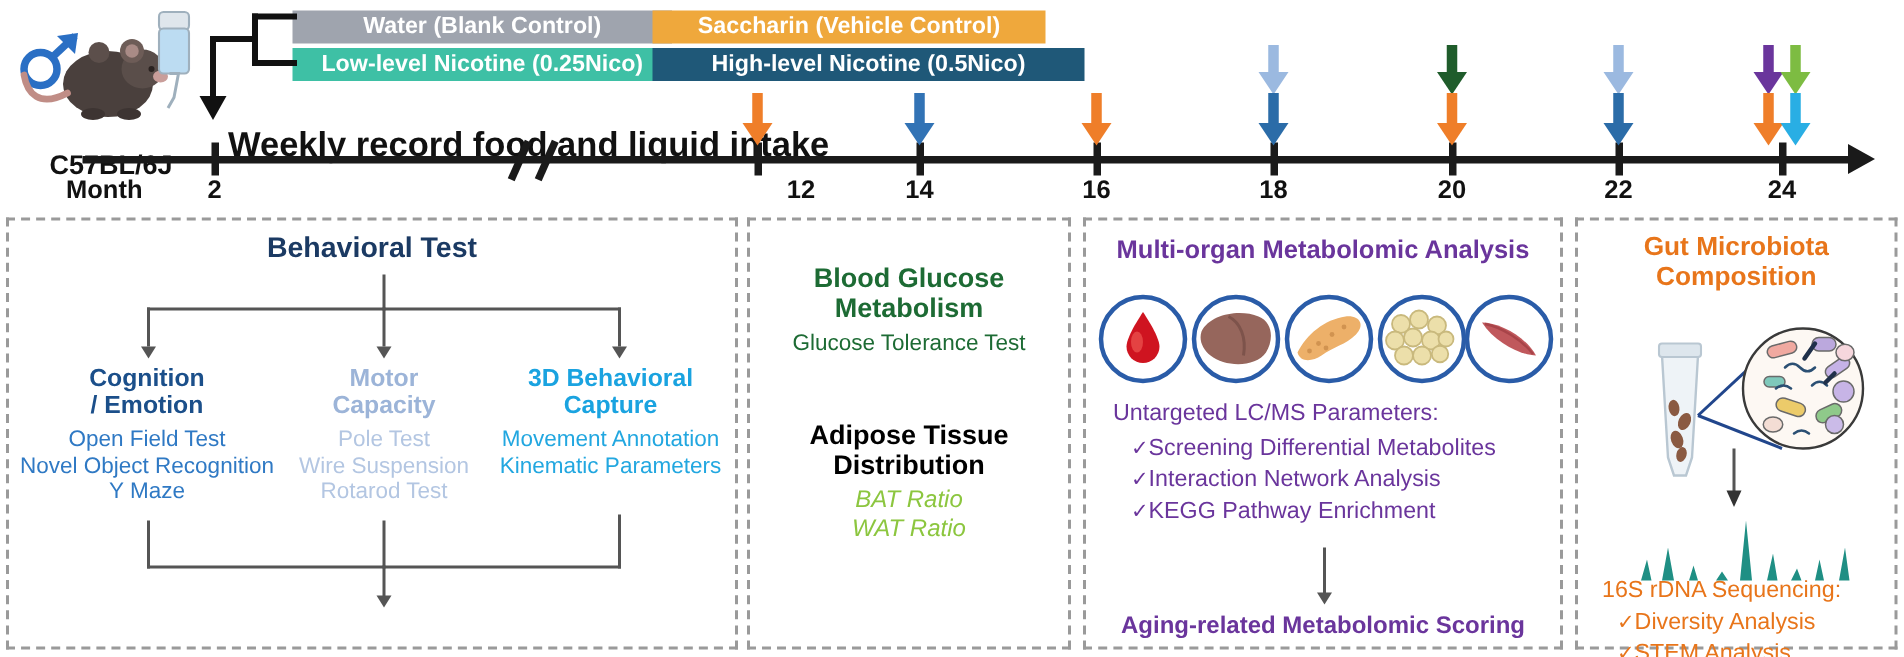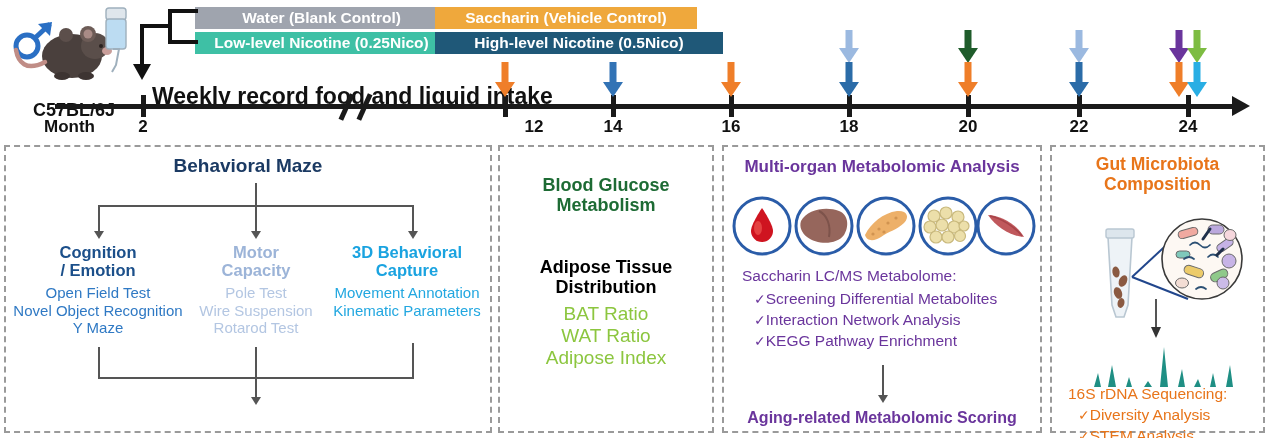--- a/index.html
+++ b/index.html
@@ -175,21 +175,21 @@
       <div class="shaft" style="top: 0px; height: 20px; background: rgb(239, 126, 41);"></div>
       <div class="head" style="top: 20px; border-top: 15px solid rgb(239, 126, 41);"></div>
     </div>
     <div class="ev" style="left: 1185px; top: 62px; width: 24px; height: 40px;">
       <div class="shaft" style="top: 0px; height: 20px; background: rgb(41, 174, 228);"></div>
       <div class="head" style="top: 20px; border-top: 15px solid rgb(41, 174, 228);"></div>
     </div>
   </div>
 
 <div class="panel" style="left:4px;top:145px;width:488px;height:288px;">
-  <div class="pt" style="margin-top:8px;font-size:19px;color:#1b3a63;">Behavioral Maze</div>
+  <div class="pt" style="margin-top:8px;font-size:19px;color:#1b3a63;">Behavioral Test</div>
 
   <div class="fl" style="left:249px;top:36px;width:2px;height:24px;"></div>
   <div class="fl" style="left:92px;top:58px;width:316px;height:2px;"></div>
   <div class="fl" style="left:92px;top:58px;width:2px;height:26px;"></div>
   <div class="fl" style="left:249px;top:58px;width:2px;height:26px;"></div>
   <div class="fl" style="left:406px;top:58px;width:2px;height:26px;"></div>
   <div class="flhead" style="left:88px;top:84px;"></div>
   <div class="flhead" style="left:245px;top:84px;"></div>
   <div class="flhead" style="left:402px;top:84px;"></div>
 
@@ -228,28 +228,28 @@
   <div class="fl" style="left:92px;top:230px;width:316px;height:2px;"></div>
   <div class="fl" style="left:249px;top:230px;width:2px;height:22px;"></div>
   <div class="flhead" style="left:245px;top:250px;"></div>
 
 </div>
 
 <div class="panel" style="left:498px;top:145px;width:216px;height:288px;">
   <div class="pt" style="margin-top:28px;font-size:18px;color:#1d6b34;white-space:pre-line;">Blood Glucose
 Metabolism</div>
   <div class="pb" style="margin-top:5px;font-size:15px;color:#1d6b34;">
+    <div>Glucose Tolerance Test</div>
   </div>
 
   <div class="pt" style="margin-top:42px;font-size:18px;color:#000000;white-space:pre-line;">Adipose Tissue
 Distribution</div>
-  <div class="pb" style="margin-top:5px;font-size:19px;color:#8cc63f;">
+  <div class="pb" style="margin-top:5px;font-size:16px;color:#8cc63f;font-style:italic;">
     <div>BAT Ratio</div>
     <div>WAT Ratio</div>
-    <div>Adipose Index</div>
   </div>
 </div>
 
 <div class="panel" style="left:722px;top:145px;width:320px;height:288px;">
   <div class="pt" style="margin-top:10px;font-size:17px;color:#6a359c;">Multi-organ Metabolomic Analysis</div>
 
   <div class="abs" style="left:7px;top:48px;width:306px;height:62px;">
     <svg width="306" height="62" viewBox="0 0 306 62">
       <g>
         <circle cx="31" cy="31" r="28" fill="#fff" stroke="#2a5ca8" stroke-width="3"></circle>
@@ -286,21 +286,21 @@
         </g>
       </g>
       <g>
         <circle cx="275" cy="31" r="28" fill="#fff" stroke="#2a5ca8" stroke-width="3"></circle>
         <path d="M257 20 C268 20 286 29 293 42 C284 42 266 34 257 20 Z" fill="#c0585c"></path>
         <path d="M259 21 C270 23 284 32 291 41" stroke="#a84449" stroke-width="1.6" fill="none"></path>
       </g>
     </svg>
   </div>
 
-  <div class="abs" style="left:18px;top:120px;font-size:15.5px;color:#6a359c;">Saccharin LC/MS Metabolome:</div>
+  <div class="abs" style="left:18px;top:120px;font-size:15.5px;color:#6a359c;">Untargeted LC/MS Parameters:</div>
   <div class="abs" style="left:30px;top:142px;font-size:15.5px;color:#6a359c;line-height:1.35;">
     <div><span class="chk">✓</span><span>Screening Differential Metabolites</span></div>
     <div><span class="chk">✓</span><span>Interaction Network Analysis</span></div>
     <div><span class="chk">✓</span><span>KEGG Pathway Enrichment</span></div>
   </div>
 
   <div class="fl" style="left:158px;top:218px;width:2px;height:32px;"></div>
   <div class="flhead" style="left:154px;top:248px;"></div>
 
   <div class="pt" style="position:absolute;left:0;top:262px;width:100%;font-size:16px;color:#6a359c;">Aging-related Metabolomic Scoring</div>

